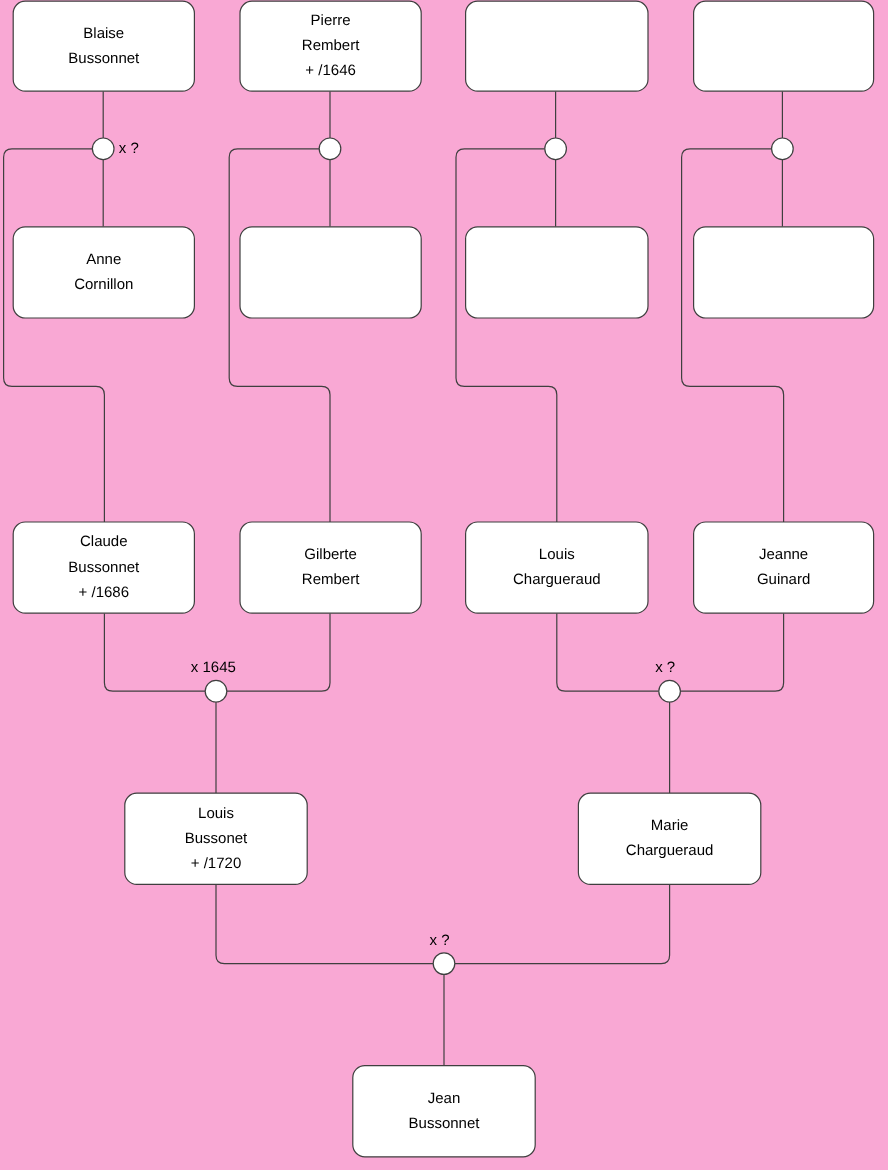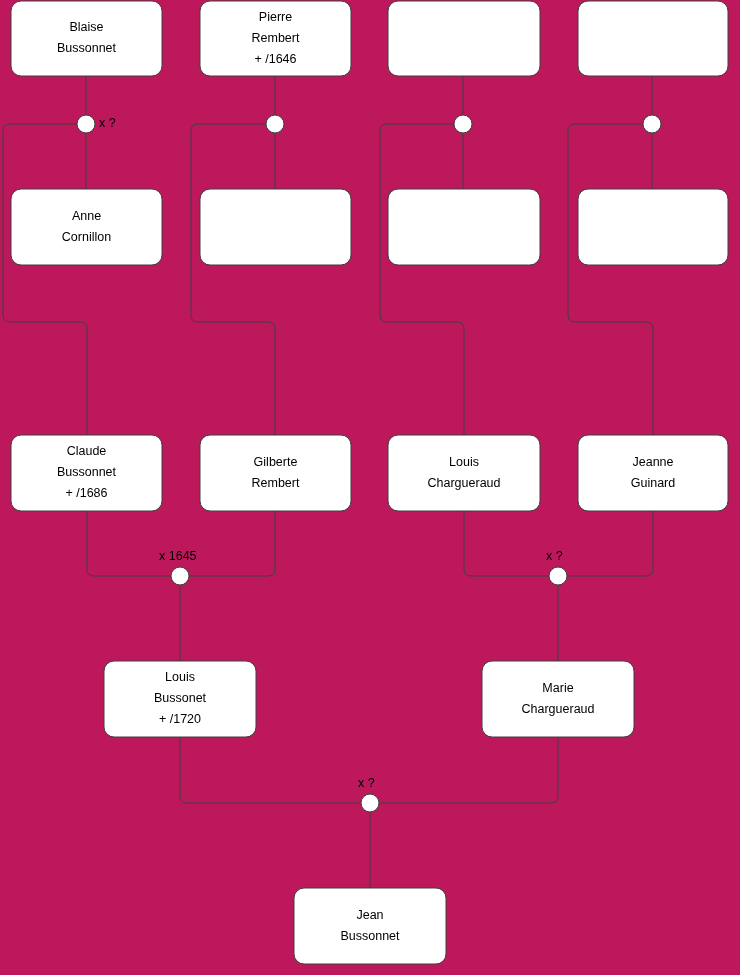--- a/index.html
+++ b/index.html
@@ -7,21 +7,21 @@
     padding: 0;
     background: #ffffff;
   }
   body {
     font-family: "Liberation Sans", sans-serif;
   }
   #chart-root {
     position: relative;
     width: 740px;
     height: 975px;
-    background: #be185d;
+    background: #f9a8d4;
     overflow: hidden;
   }
   svg#tree {
     display: block;
     width: 740px;
     height: 975px;
   }
   .node-box {
     fill: #ffffff;
     stroke: #3f3f3f;

